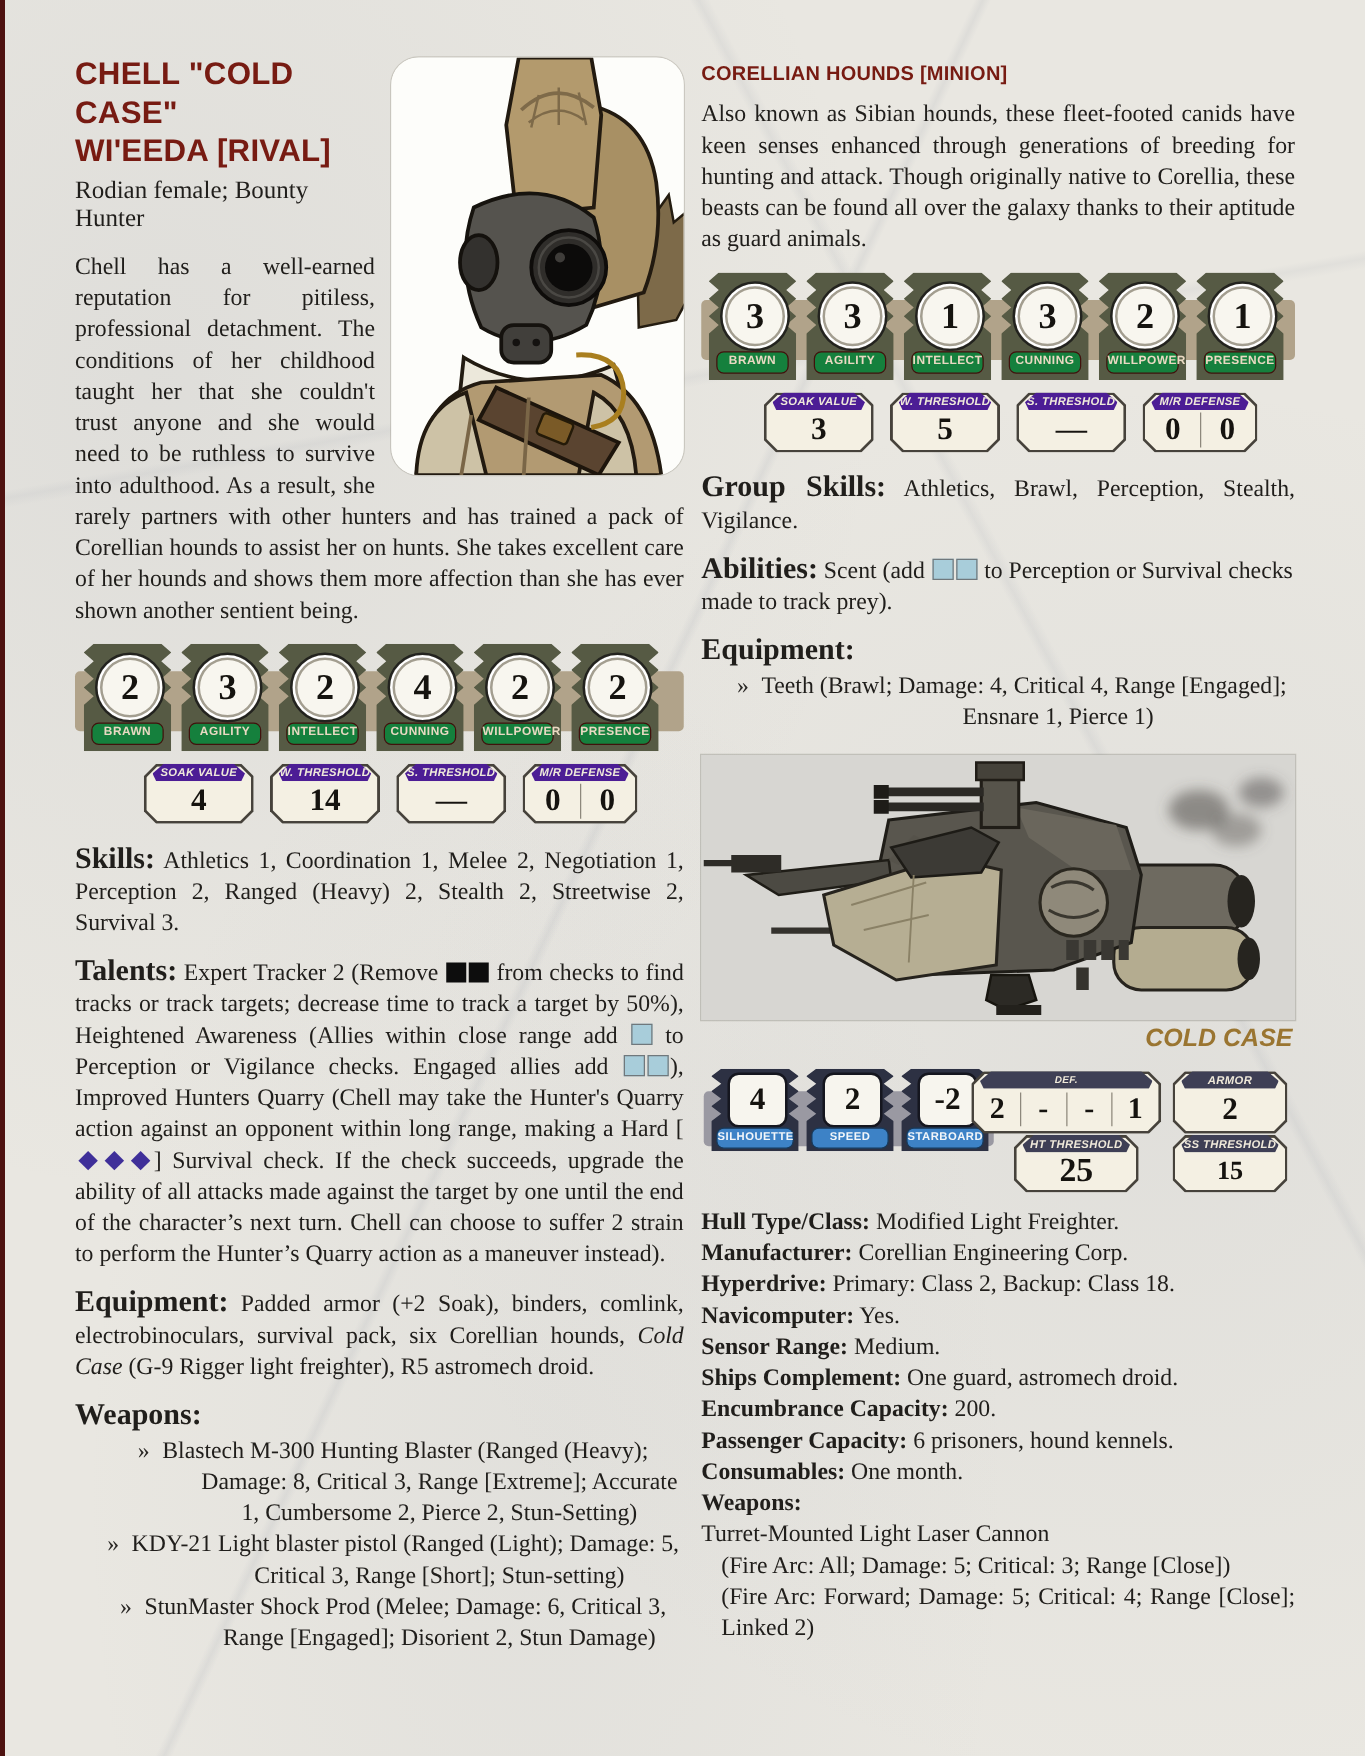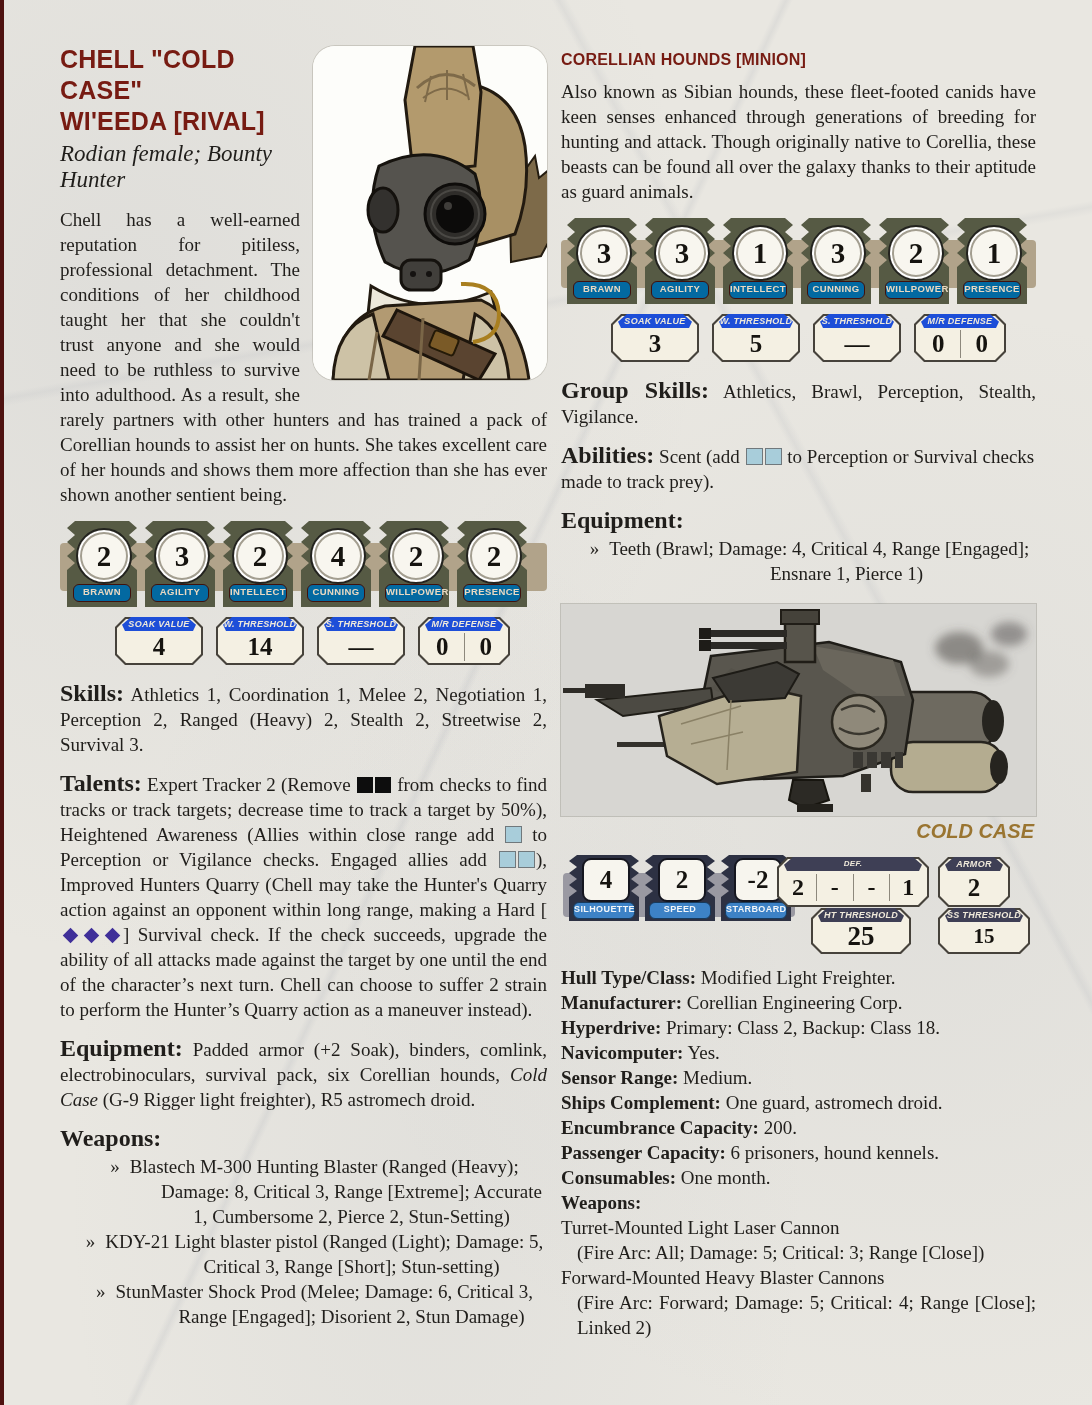--- a/index.html
+++ b/index.html
@@ -15,51 +15,51 @@
       radial-gradient(ellipse at 40% 85%, rgba(148,154,166,.09), rgba(0,0,0,0) 40%),
       #e9e7e1;
   }
   .edge-bar{position:absolute;left:0;top:0;width:4px;height:100%;background:#4e1210;}
   .col{position:absolute;top:44px;}
   .col-left{left:60px;width:487px;}
   .col-right{left:561px;width:475px;}
 
   h1{font-family:"Liberation Sans", sans-serif;font-weight:700;color:#771b12;
      font-size:25px;line-height:31px;margin:0;letter-spacing:.2px;}
-  .subtitle{font-style:italic;font-size:23px;margin:4px 0 14px;}
+  .subtitle{font-size:20px;margin:4px 0 14px;}
   p{font-size:19px;line-height:25px;text-align:justify;margin:0 0 14px;}
   b.lead{font-size:24px;}
   .portrait-box{float:right;width:234px;height:334px;margin:2px 0 8px 13px;
      border-radius:22px;overflow:hidden;background:#fdfdfa;box-shadow:0 0 0 1px rgba(120,115,100,.25);}
   .clearfix::after{content:"";display:block;clear:both;}
 
   
   .char-bar{position:relative;display:flex;gap:8px;padding:0 7px;margin:6px 0 10px;height:86px;}
   .char-bar::before{content:"";position:absolute;left:0;right:0;top:22px;height:48px;background:#b1a38a;border-radius:4px;}
   .char-block{position:relative;width:70px;height:86px;flex:0 0 auto;}
   .char-jag{position:absolute;inset:0;background:#565a44;
     clip-path:polygon(8px 0,62px 0,70px 7px,62px 14px,70px 21px,62px 28px,70px 35px,62px 42px,70px 49px,70px 86px,0 86px,0 49px,8px 42px,0 35px,8px 28px,0 21px,8px 14px,0 7px);}
   .char-circle{position:absolute;top:7px;left:9px;width:52px;height:52px;border-radius:50%;
     background:#f8f6ef;border:2px solid #23231f;
     box-shadow:inset 0 0 0 2px #ffffff, inset 0 0 0 4px #a39e90;
     display:flex;align-items:center;justify-content:center;
     font-size:29px;font-weight:600;color:#15130f;}
-  .char-name{position:absolute;left:6px;right:6px;bottom:5px;height:16px;background:#0369a1;
+  .char-name{position:absolute;left:6px;right:6px;bottom:5px;height:16px;background:#15803d;
     border:1px solid #41110c;border-radius:6px;color:#e9d9c2;
     font-family:"Liberation Sans", sans-serif;font-weight:700;font-size:9.5px;line-height:14px;
     text-align:center;letter-spacing:.4px;}
 
   
   .derived-row{display:flex;gap:13px;margin:0 0 16px 55px;}
   .obox{position:relative;width:88px;height:48px;flex:0 0 auto;}
   .obox-frame{position:absolute;inset:0;background:#46423b;
     clip-path:polygon(10px 0,calc(100% - 10px) 0,100% 10px,100% calc(100% - 10px),calc(100% - 10px) 100%,10px 100%,0 calc(100% - 10px),0 10px);}
   .obox-fill{position:absolute;inset:2px;background:#f4f0e3;
     clip-path:polygon(9px 0,calc(100% - 9px) 0,100% 9px,100% calc(100% - 9px),calc(100% - 9px) 100%,9px 100%,0 calc(100% - 9px),0 9px);}
-  .obox-head{position:absolute;top:0;left:7px;right:7px;height:14px;background:#1d4ed8;
+  .obox-head{position:absolute;top:0;left:7px;right:7px;height:14px;background:#4c1d95;
     clip-path:polygon(9px 0,calc(100% - 9px) 0,100% 55%,calc(100% - 3px) 100%,3px 100%,0 55%);
     color:#efe9da;font-family:"Liberation Sans", sans-serif;font-style:italic;font-weight:700;
     font-size:9px;line-height:14px;text-align:center;letter-spacing:.3px;}
   .obox-val{position:absolute;left:3px;right:3px;top:14px;bottom:3px;display:flex;align-items:center;justify-content:center;
     font-size:25px;font-weight:600;color:#15130f;}
   .obox-val .half{flex:1;text-align:center;}
   .obox-val .half + .half{border-left:1px solid #8d887c;}
 
   
   .die-setback{display:inline-block;width:16px;height:16px;background:#0d0d0d;margin:0 1px;vertical-align:-2px;}
@@ -371,21 +371,21 @@
       <div class="obox-head" style="font-size:8px">DEF. FORE/PORT/STARBOARD/AFT</div>
       <div class="obox-val" style="top:14px">
         <div class="cells">
           <span>2</span>
           <span>-</span>
           <span>-</span>
           <span>1</span>
         </div>
       </div>
     </div>
-    <div class="obox" style="position:absolute;left:377px;top:2px;width:72px;height:50px">
+    <div class="obox" style="position:absolute;left:377px;top:2px;width:92px;height:50px">
       <div class="obox-frame"></div>
         <div class="obox-fill"></div>
       <div class="obox-head">ARMOR</div>
       <div class="obox-val">2</div>
     </div>
     <div class="obox" style="position:absolute;left:250px;top:53px;width:100px;height:46px">
       <div class="obox-frame"></div>
         <div class="obox-fill"></div>
       <div class="obox-head">HT THRESHOLD</div>
       <div class="obox-val" style="font-size:27px">25</div>
@@ -404,16 +404,15 @@
     <div class="spec-line"><b>Hyperdrive:</b> <span>Primary: Class 2, Backup: Class 18.</span></div>
     <div class="spec-line"><b>Navicomputer:</b> <span>Yes.</span></div>
     <div class="spec-line"><b>Sensor Range:</b> <span>Medium.</span></div>
     <div class="spec-line"><b>Ships Complement:</b> <span>One guard, astromech droid.</span></div>
     <div class="spec-line"><b>Encumbrance Capacity:</b> <span>200.</span></div>
     <div class="spec-line"><b>Passenger Capacity:</b> <span>6 prisoners, hound kennels.</span></div>
     <div class="spec-line"><b>Consumables:</b> <span>One month.</span></div>
     <div class="spec-line"><b>Weapons:</b></div>
     <div class="spec-line">Turret-Mounted Light Laser Cannon</div>
     <div class="spec-line spec-sub">(Fire Arc: All; Damage: 5; Critical: 3; Range [Close])</div>
-    <div class="spec-line">Forward-Mounted Heavy Blaster Cannons</div>
     <div class="spec-line spec-sub spec-just">(Fire Arc: Forward; Damage: 5; Critical: 4; Range [Close]; Linked 2)</div>
   </div>
 </div>
 
 </body></html>

